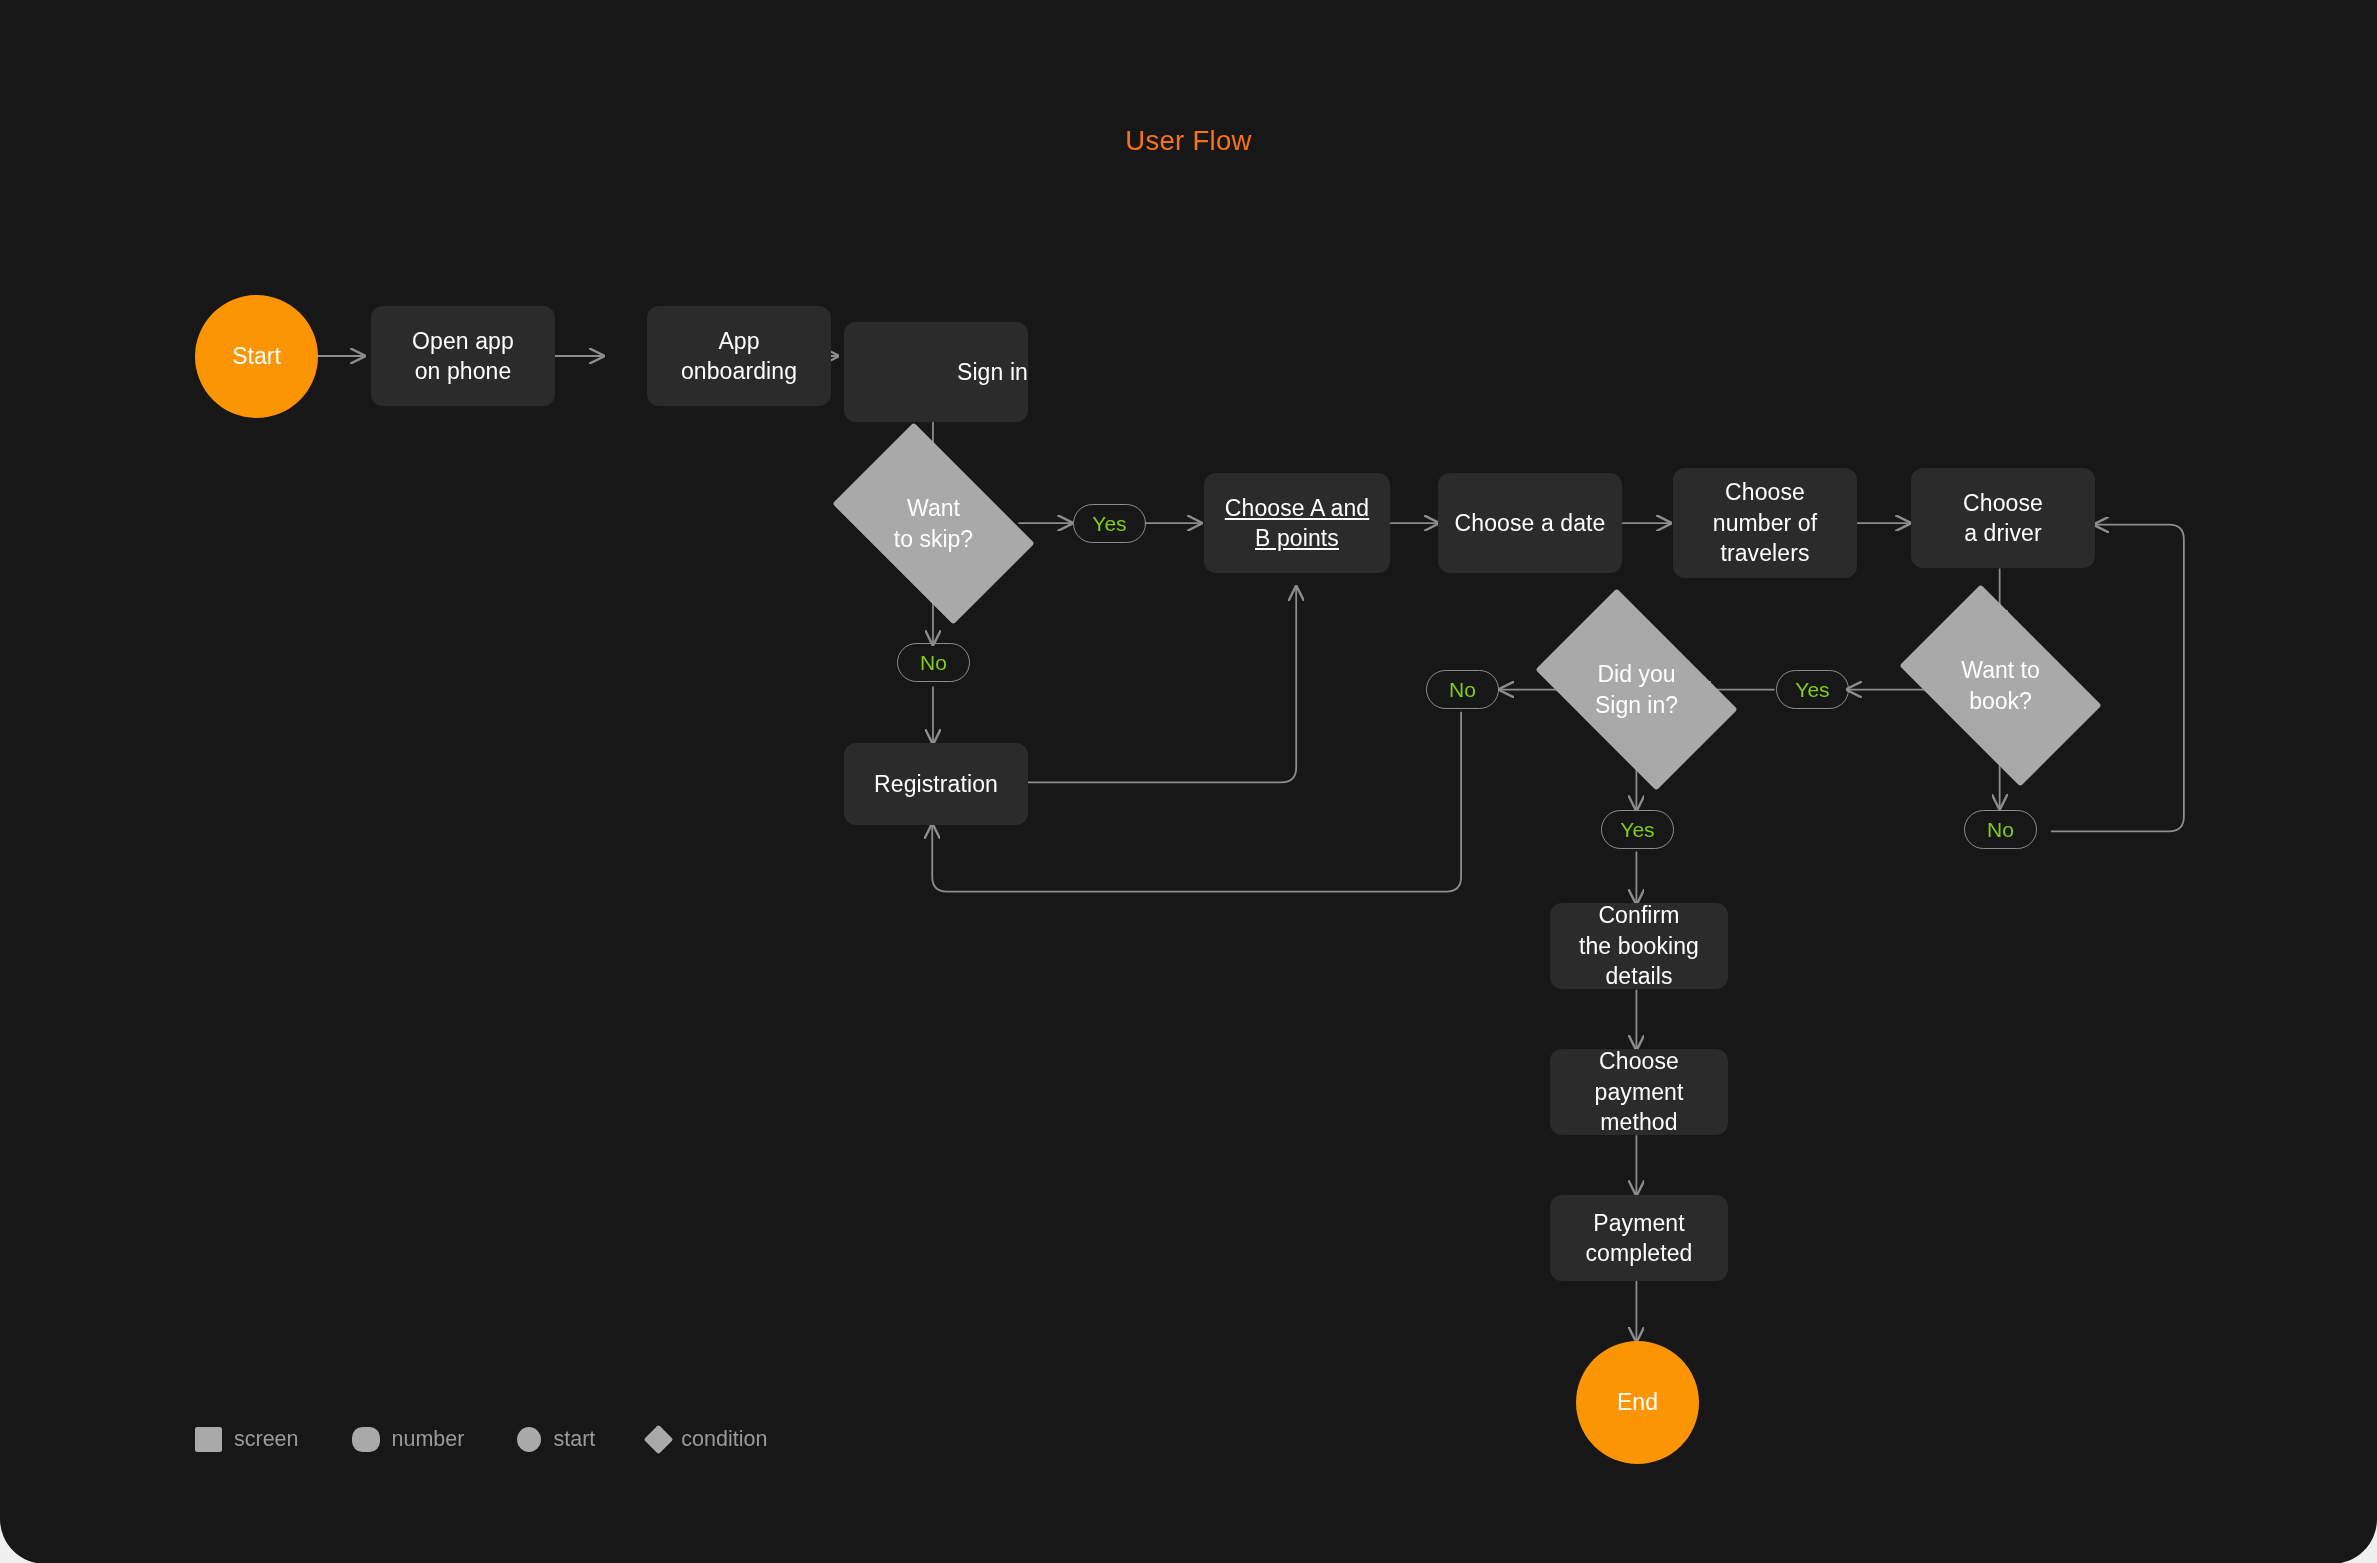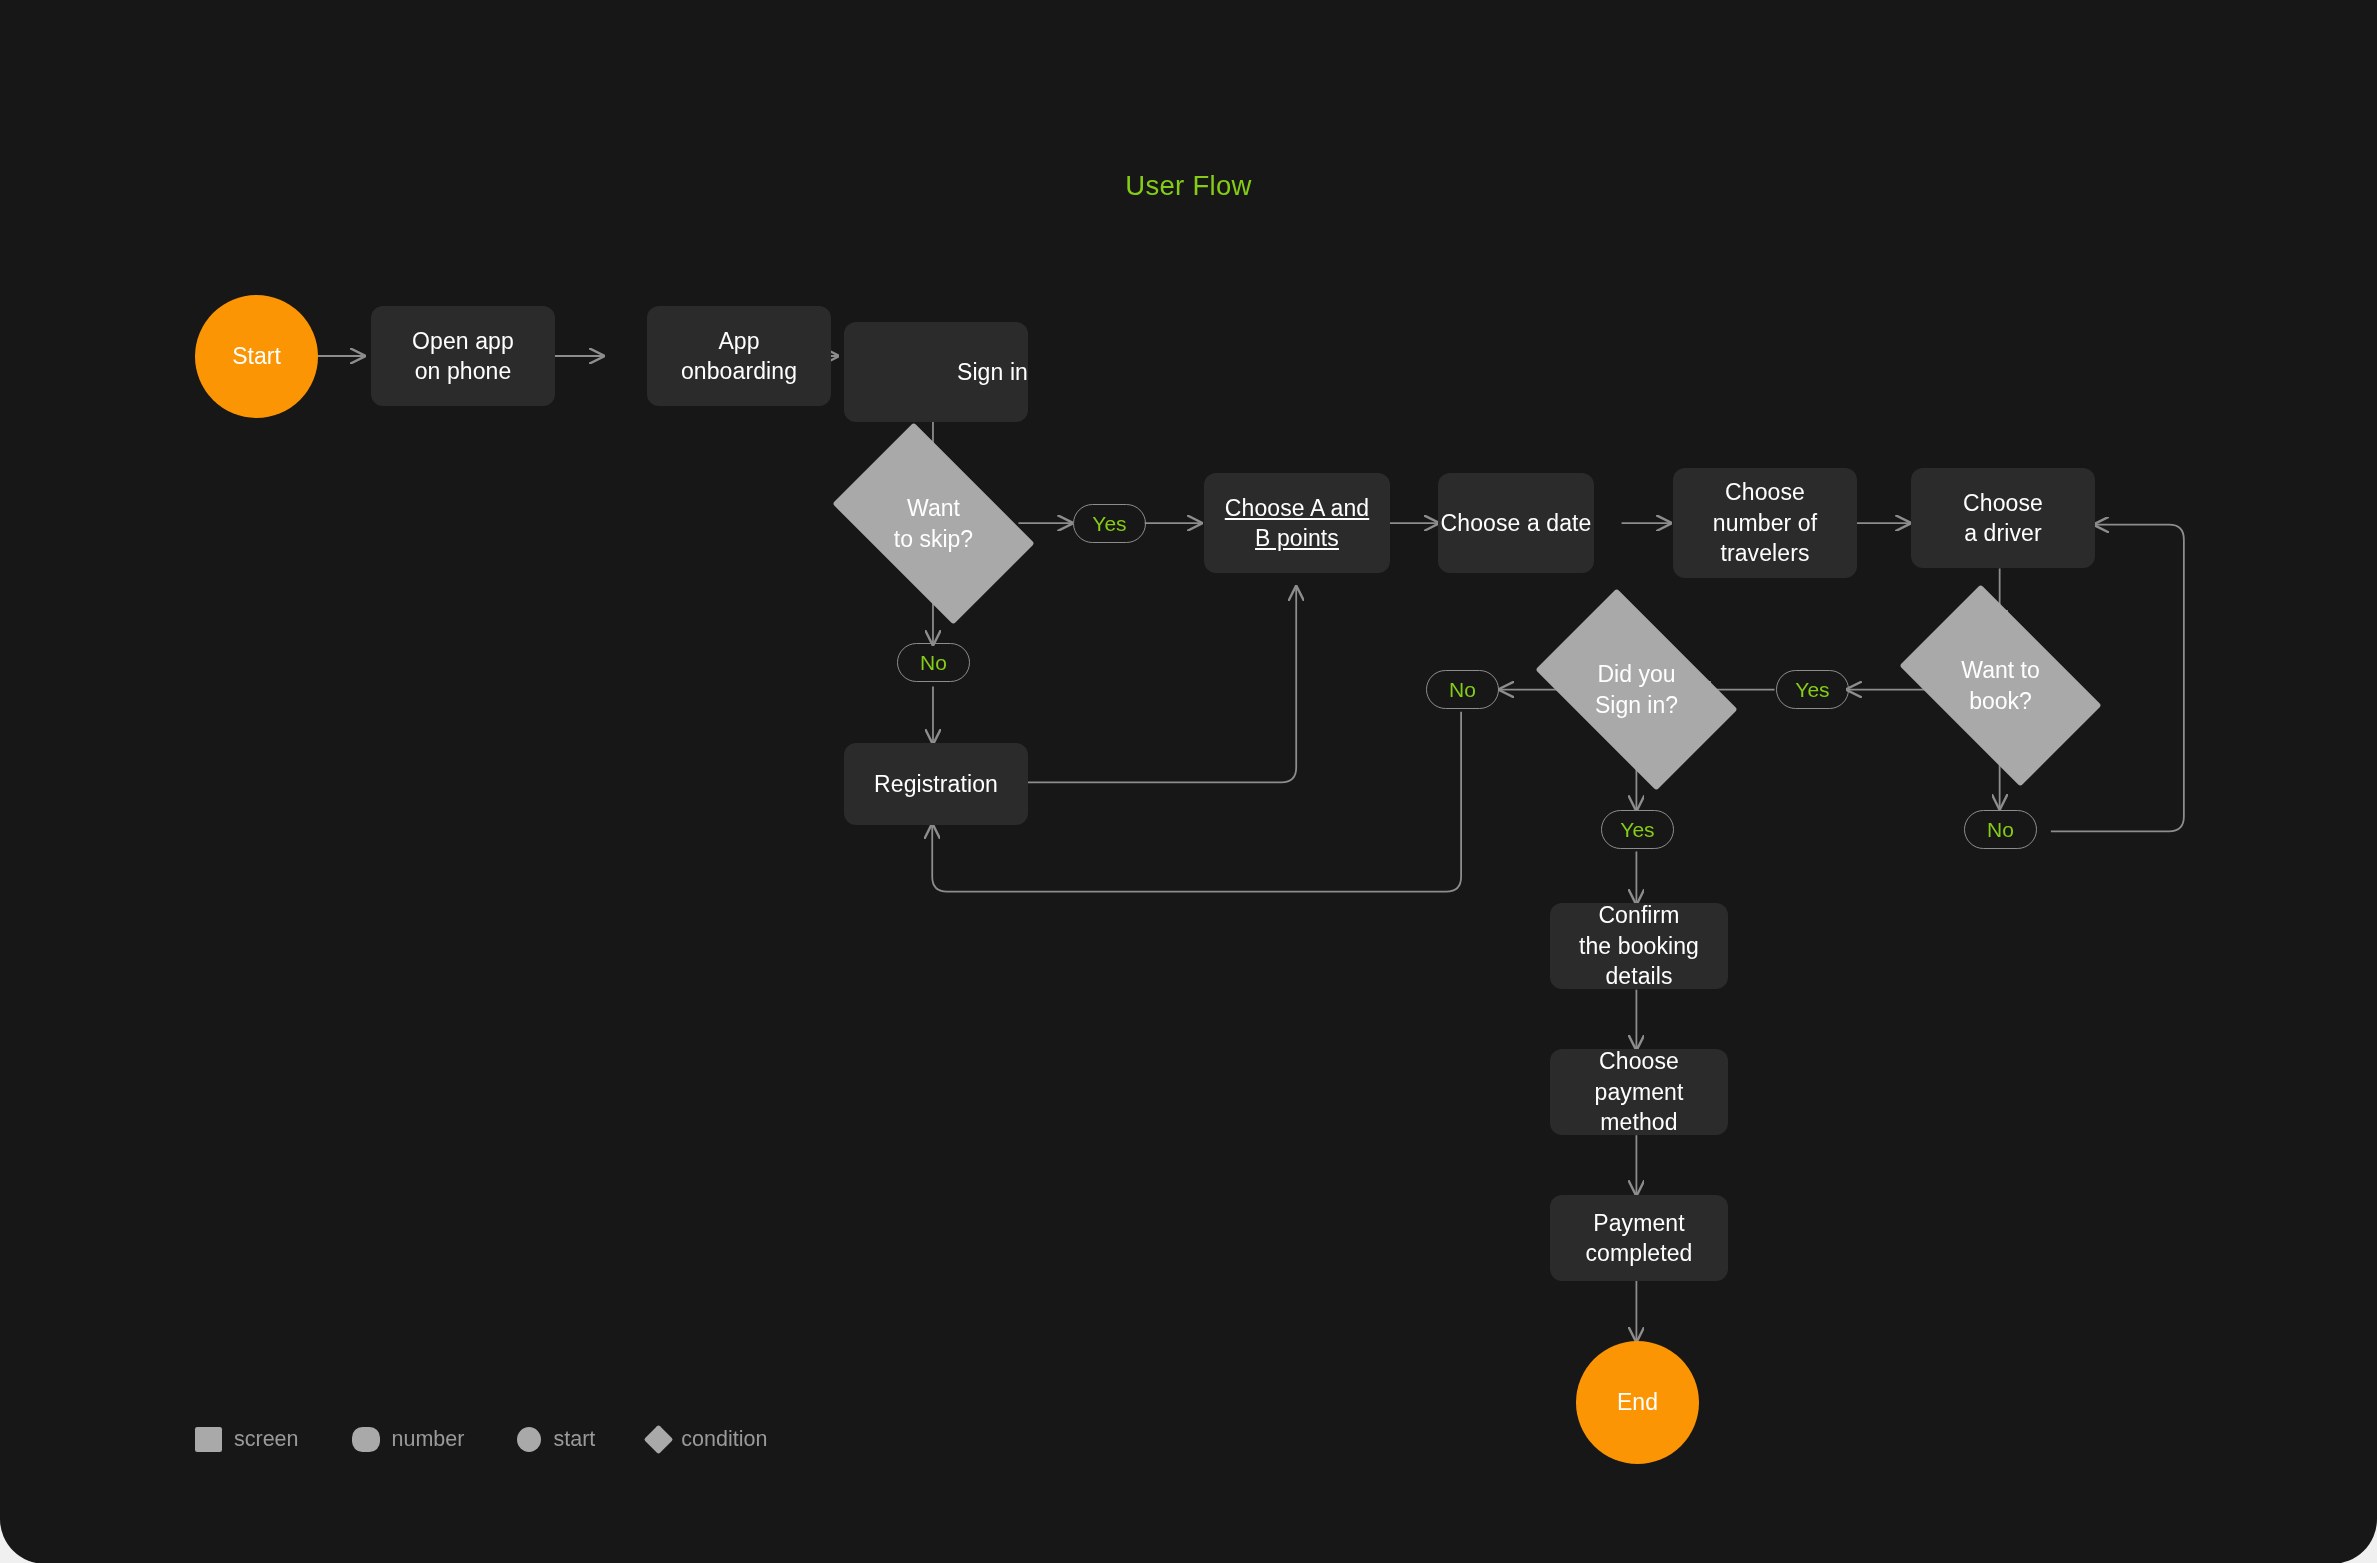--- a/index.html
+++ b/index.html
@@ -72,24 +72,23 @@
     background: transparent;
     color: #84cc16;
     font-size: 21px;
   }
   #title {
     position: absolute;
     left: 0;
     top: 125px;
     width: 2377px;
     text-align: center;
-    color: #84cc16;
+    color: #f97316;
     font-size: 27.5px;
     letter-spacing: 0.3px;
-    margin-top: 45px;
   }
   #legend {
     position: absolute;
     left: 195px;
     top: 1427px;
     display: flex;
     align-items: center;
     gap: 0;
   }
   .legend-item {
@@ -218,21 +217,21 @@
 
   <div class="node screen" style="left:844px; top:743px; width:184px; height:82px;">
     <span>Registration</span>
   </div>
 
   <div class="node screen" style="left:1204px; top:473px; width:186px; height:100px;text-decoration:underline;">
     <span>Choose A and
 B points</span>
   </div>
 
-  <div class="node screen" style="left:1438px; top:473px; width:156px; height:100px;">
+  <div class="node screen" style="left:1438px; top:473px; width:184px; height:100px;">
     <span>Choose a date</span>
   </div>
 
   <div class="node screen" style="left:1673px; top:468px; width:184px; height:110px;">
     <span>Choose
 number of
 travelers</span>
   </div>
 
   <div class="node screen" style="left:1911px; top:468px; width:184px; height:100px;">

